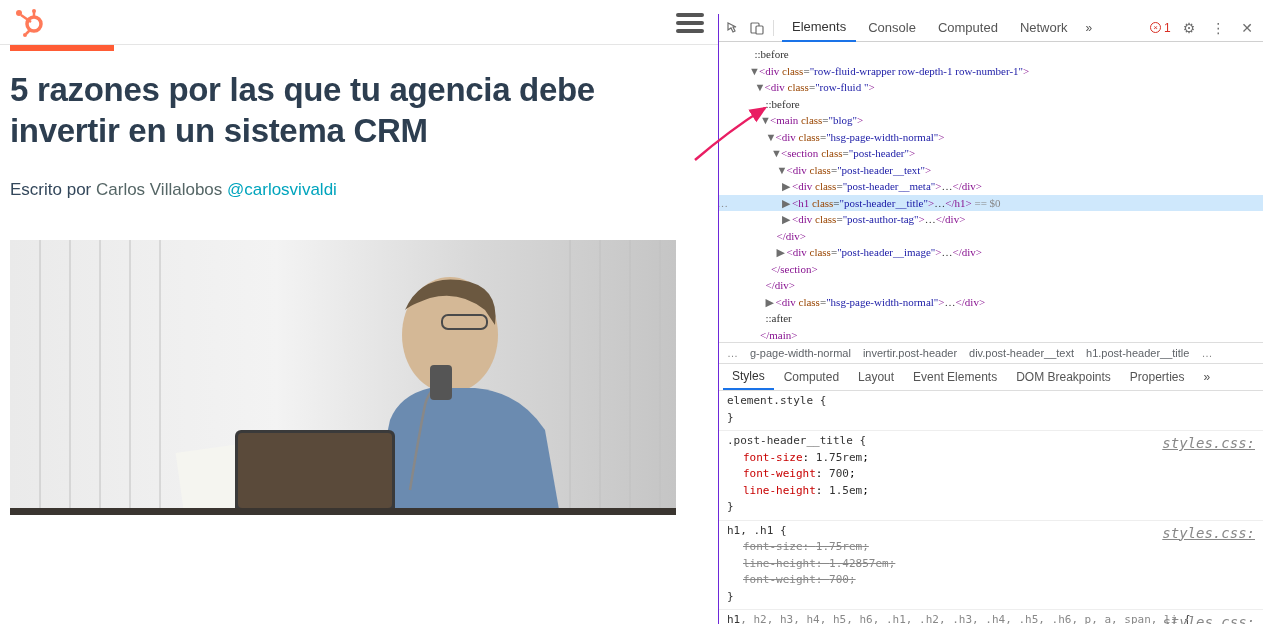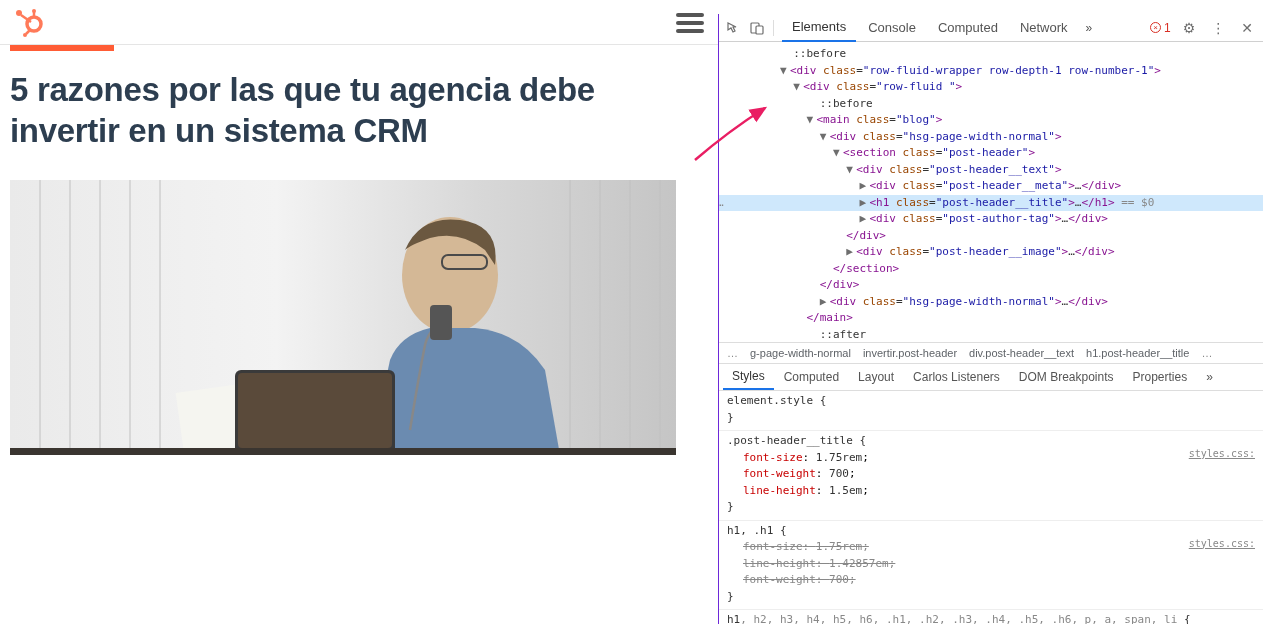--- a/index.html
+++ b/index.html
@@ -28,21 +28,21 @@
 .dt-ico { width: 16px; height: 16px; display: inline-flex; align-items: center; justify-content: center; color: #6e6e6e; cursor: pointer; }
 .dt-tabs { display: flex; align-items: center; gap: 2px; flex: 1; }
 .dt-tab { padding: 6px 10px; color: #555; cursor: pointer; font-size: 13px; }
 .dt-tab.active { border-bottom: 2px solid #1a73e8; color: #333; }
 .dt-more { color: #555; padding: 4px 6px; cursor: pointer; }
 .dt-err { color: #d93025; display: flex; align-items: center; gap: 3px; font-size: 12px; }
 .dt-err-circle { width: 11px; height: 11px; border-radius: 50%; border: 1.5px solid #d93025; display: inline-flex; align-items: center; justify-content: center; font-size: 8px; line-height: 1; }
 .dt-gear, .dt-dots, .dt-close { color: #6e6e6e; cursor: pointer; font-size: 14px; padding: 0 4px; }
 
 .dom-tree { flex: 0 0 auto; padding: 4px 0 4px 0; font-family: Menlo, Consolas, monospace; font-size: 11px; line-height: 1.5; overflow: hidden; height: 300px; }
-.dom-line { white-space: pre; padding: 0 8px; }
+.dom-line { white-space: pre; padding: 0 8px; font-family: Liberation Serif, serif; }
 .dom-line.hl { background: #cfe8fc; position: relative; }
 .dom-line.hl::before { content: "…"; position: absolute; left: -2px; color: #888; }
 .tri { color: #6e6e6e; display: inline-block; width: 10px; }
 .tag { color: #881391; }
 .attr { color: #994500; }
 .val { color: #1a1aa6; }
 .txt { color: #333; }
 .eq { color: #333; }
 .after-sel { color: #888; }
 
@@ -54,21 +54,21 @@
 .styles-tab { padding: 5px 9px; font-size: 12px; color: #555; cursor: pointer;}
 .styles-tab.active { color: #333; border-bottom: 2px solid #1a73e8; }
 
 .filter-row { display: flex; align-items: center; border-bottom: 1px solid #eee; height: 24px; }
 .filter-input { flex: 1; border: none; padding: 3px 8px; font-size: 11px; font-family: inherit; color: #888; outline: none; }
 .filter-ctrls { display: flex; align-items: center; gap: 8px; padding: 0 8px; font-size: 11px; color: #888; }
 .filter-ctrls span { cursor: pointer; }
 
 .styles-pane { flex: 1; overflow: auto; font-family: Menlo, Consolas, monospace; font-size: 11px; line-height: 1.5; }
 .rule { border-bottom: 1px solid #eee; padding: 2px 8px 4px 8px; position: relative; }
-.rule .src { position: absolute; right: 8px; top: 15px; color: #888; text-decoration: underline; font-size: 10px; cursor: pointer;}
+.rule .src { position: absolute; right: 8px; top: 2px; color: #888; text-decoration: underline; font-size: 14px; cursor: pointer; font-style: italic;}
 .sel { color: #333; }
 .brace { color: #333; }
 .prop { color: #c80000; }
 .pval { color: #333; }
 .strike { text-decoration: line-through; color: #888; }
 .strike .prop, .strike .pval { color: #888; }
 .inherit { color: #888; }
 .decl { padding-left: 16px; }
 </style>
 </head>
@@ -89,20 +89,23 @@
     </div>
     <div class="hamburger">
       <span></span>
         <span></span>
         <span></span>
     </div>
   </div>
   <div class="content">
     <div class="accent-bar"></div>
     <h1 class="title">5 razones por las que tu agencia debe invertir en un sistema CRM</h1>
+    <div class="byline">
+      <span>Escrito por </span><span class="author">Carlos Villalobos </span><span class="handle">@carlosvivaldi</span>
+    </div>
     <div class="hero">
       <svg viewBox="0 0 666 275" preserveAspectRatio="none">
         <defs>
           <linearGradient id="bg" x1="0" y1="0" x2="1" y2="0">
             <stop offset="0%" stop-color="#eaeaea"></stop>
               <stop offset="40%" stop-color="#f3f3f3"></stop>
               <stop offset="70%" stop-color="#d8d8d8"></stop>
               <stop offset="100%" stop-color="#c5c5c5"></stop>
           </linearGradient>
         </defs>
@@ -182,39 +185,39 @@
     <div class="dom-line">                <span class="tri">▼</span><span class="tag">&lt;section</span> <span class="attr">class</span><span class="eq">=</span><span class="val">"post-header"</span><span class="tag">&gt;</span></div>
     <div class="dom-line">                  <span class="tri">▼</span><span class="tag">&lt;div</span> <span class="attr">class</span><span class="eq">=</span><span class="val">"post-header__text"</span><span class="tag">&gt;</span></div>
     <div class="dom-line">                    <span class="tri">▶</span><span class="tag">&lt;div</span> <span class="attr">class</span><span class="eq">=</span><span class="val">"post-header__meta"</span><span class="tag">&gt;</span><span class="txt">…</span><span class="tag">&lt;/div&gt;</span></div>
     <div class="dom-line hl">                    <span class="tri">▶</span><span class="tag">&lt;h1</span> <span class="attr">class</span><span class="eq">=</span><span class="val">"post-header__title"</span><span class="tag">&gt;</span><span class="txt">…</span><span class="tag">&lt;/h1&gt;</span><span class="after-sel"> == $0</span></div>
     <div class="dom-line">                    <span class="tri">▶</span><span class="tag">&lt;div</span> <span class="attr">class</span><span class="eq">=</span><span class="val">"post-author-tag"</span><span class="tag">&gt;</span><span class="txt">…</span><span class="tag">&lt;/div&gt;</span></div>
     <div class="dom-line">                  <span class="tag">&lt;/div&gt;</span></div>
     <div class="dom-line">                  <span class="tri">▶</span><span class="tag">&lt;div</span> <span class="attr">class</span><span class="eq">=</span><span class="val">"post-header__image"</span><span class="tag">&gt;</span><span class="txt">…</span><span class="tag">&lt;/div&gt;</span></div>
     <div class="dom-line">                <span class="tag">&lt;/section&gt;</span></div>
     <div class="dom-line">              <span class="tag">&lt;/div&gt;</span></div>
     <div class="dom-line">              <span class="tri">▶</span><span class="tag">&lt;div</span> <span class="attr">class</span><span class="eq">=</span><span class="val">"hsg-page-width-normal"</span><span class="tag">&gt;</span><span class="txt">…</span><span class="tag">&lt;/div&gt;</span></div>
+    <div class="dom-line">              <span class="txt">::after</span></div>
     <div class="dom-line">            <span class="tag">&lt;/main&gt;</span></div>
-    <div class="dom-line">              <span class="txt">::after</span></div>
 
   </div>
 
   <div class="breadcrumb">
     <span class="dots">…</span>
     <span class="bc">g-page-width-normal</span>
     <span class="bc">invertir.post-header</span>
     <span class="bc">div.post-header__text</span>
     <span class="bc">h1.post-header__title</span>
     <span class="dots">…</span>
   </div>
 
   <div class="styles-tabs">
     <div class="styles-tab active">Styles</div>
     <div class="styles-tab">Computed</div>
     <div class="styles-tab">Layout</div>
-    <div class="styles-tab">Carlos Listeners</div>
+    <div class="styles-tab">Event Elements</div>
     <div class="styles-tab">DOM Breakpoints</div>
     <div class="styles-tab">Properties</div>
     <div class="styles-tab">»</div>
   </div>
 
 
   <div class="styles-pane">
     <div class="rule">
       <span class="sel">element.style</span> <span class="brace">{</span><br>
       <span class="brace">}</span>

